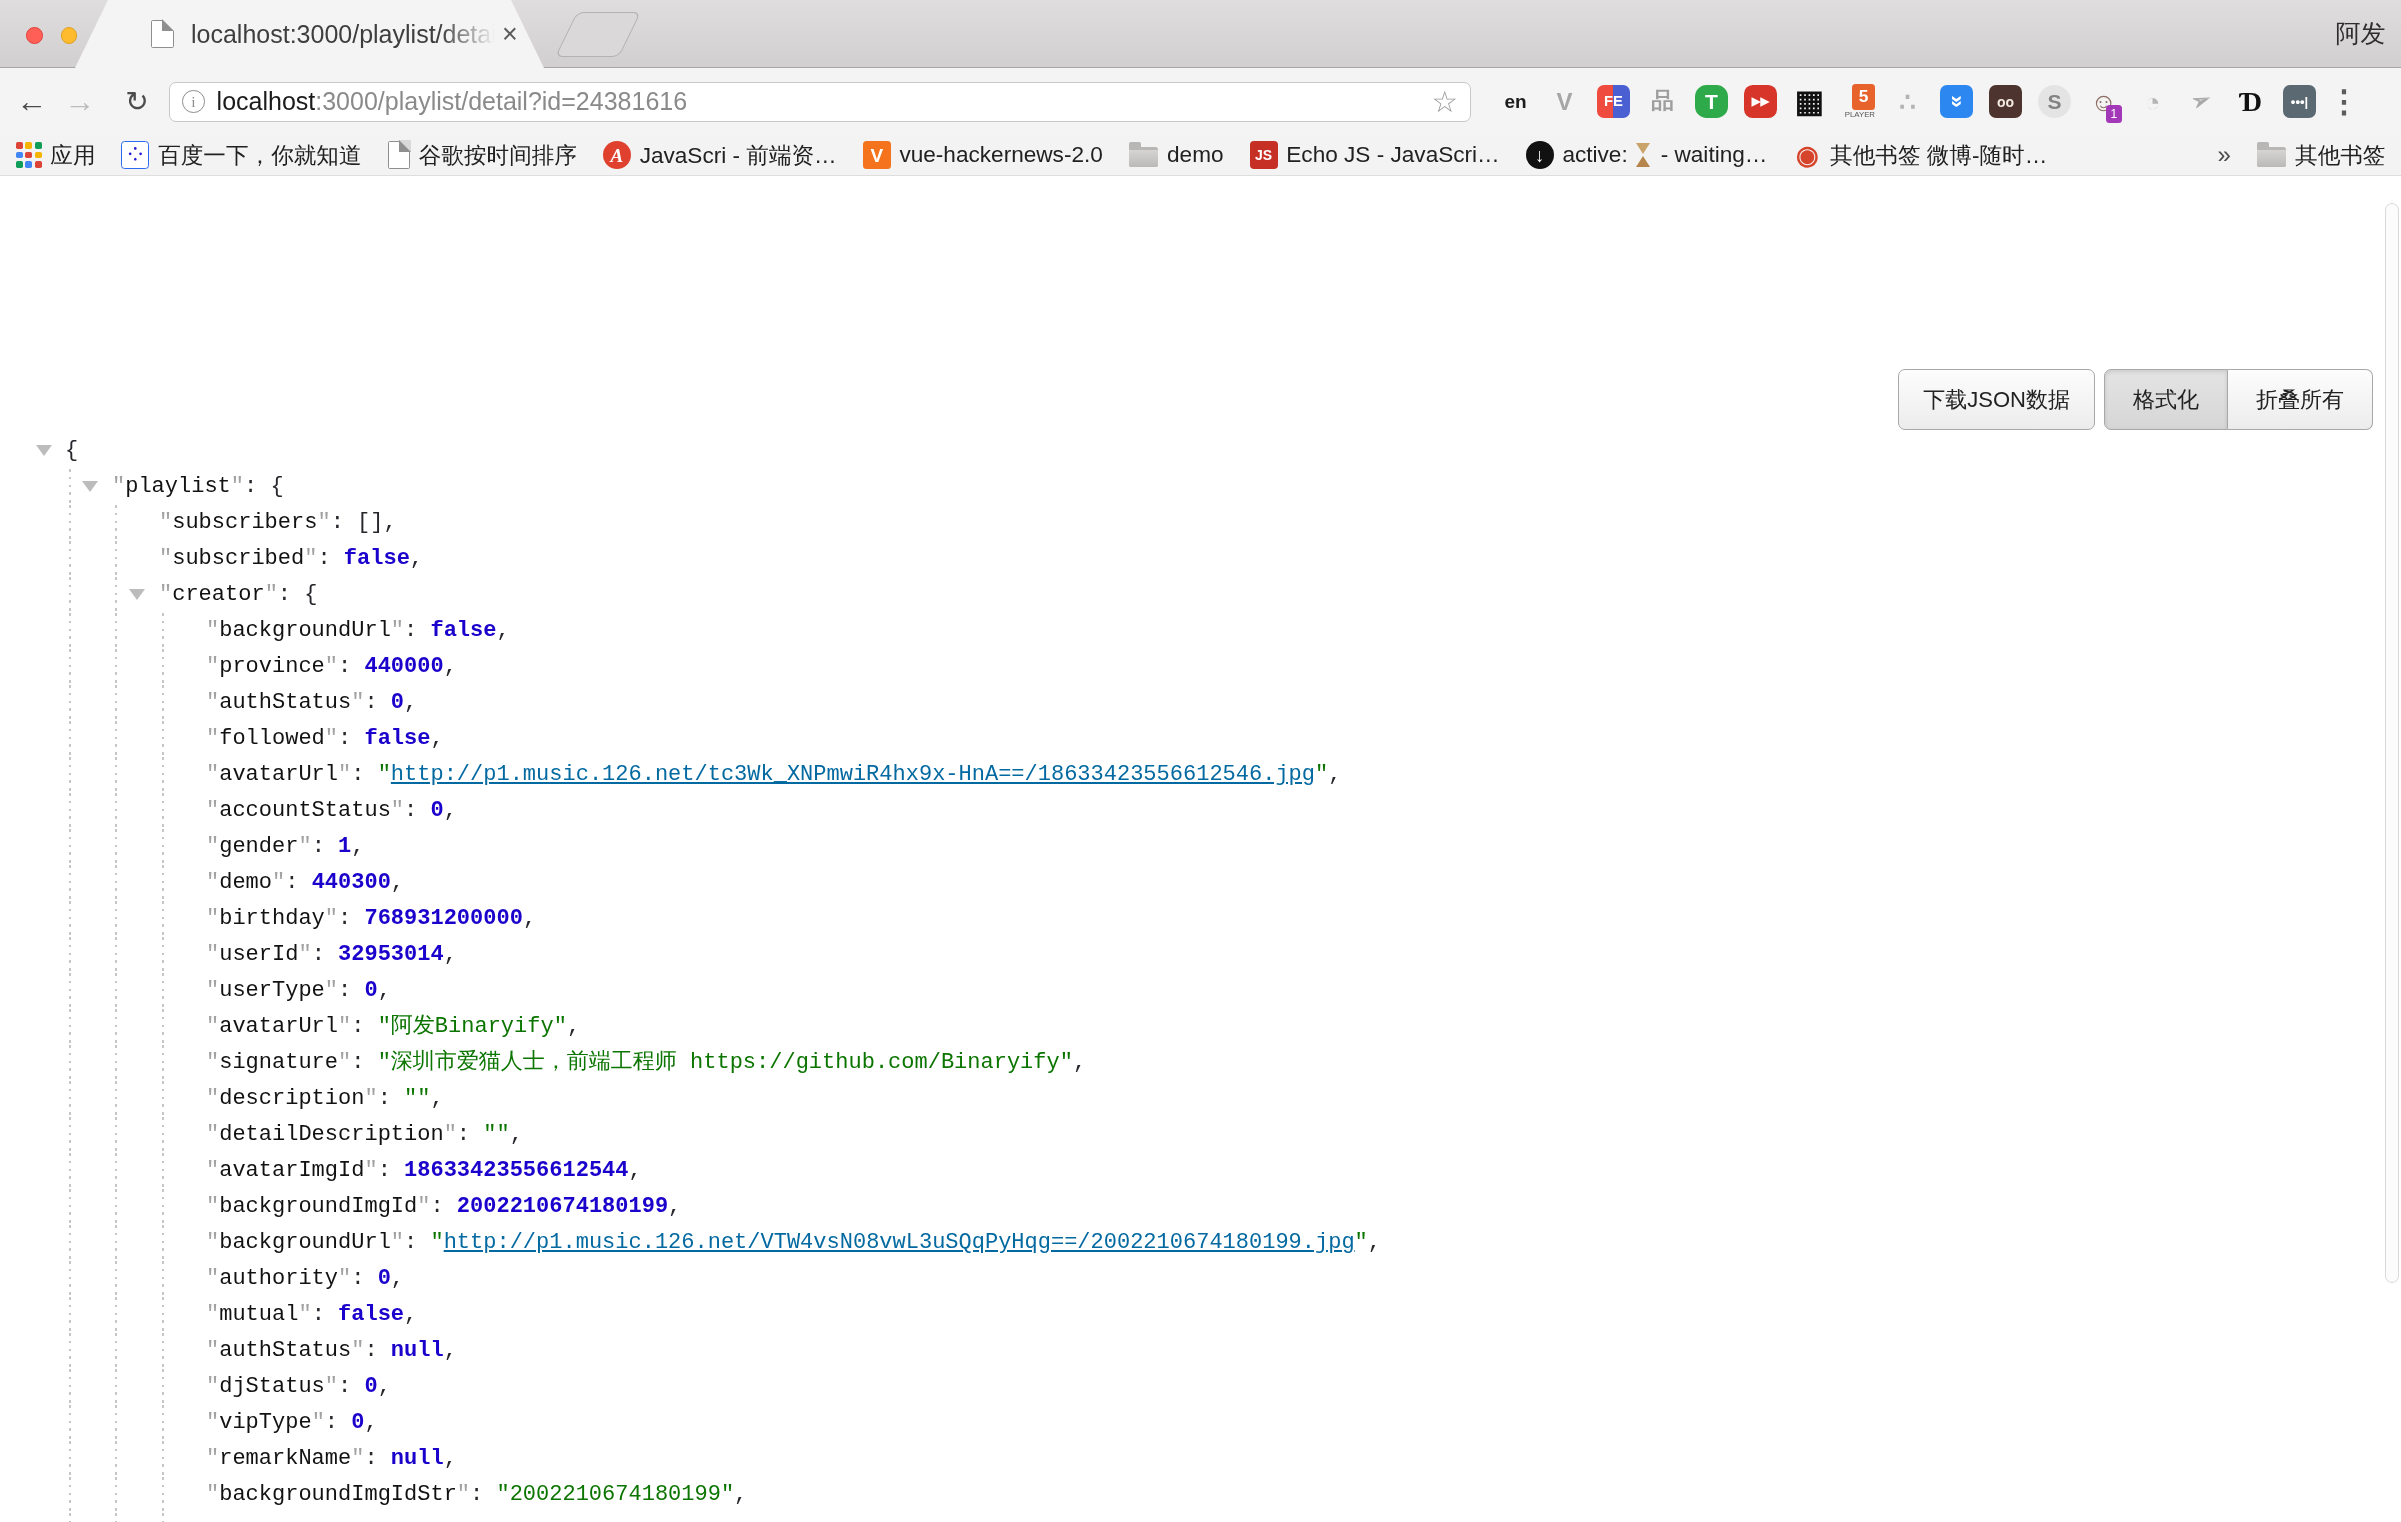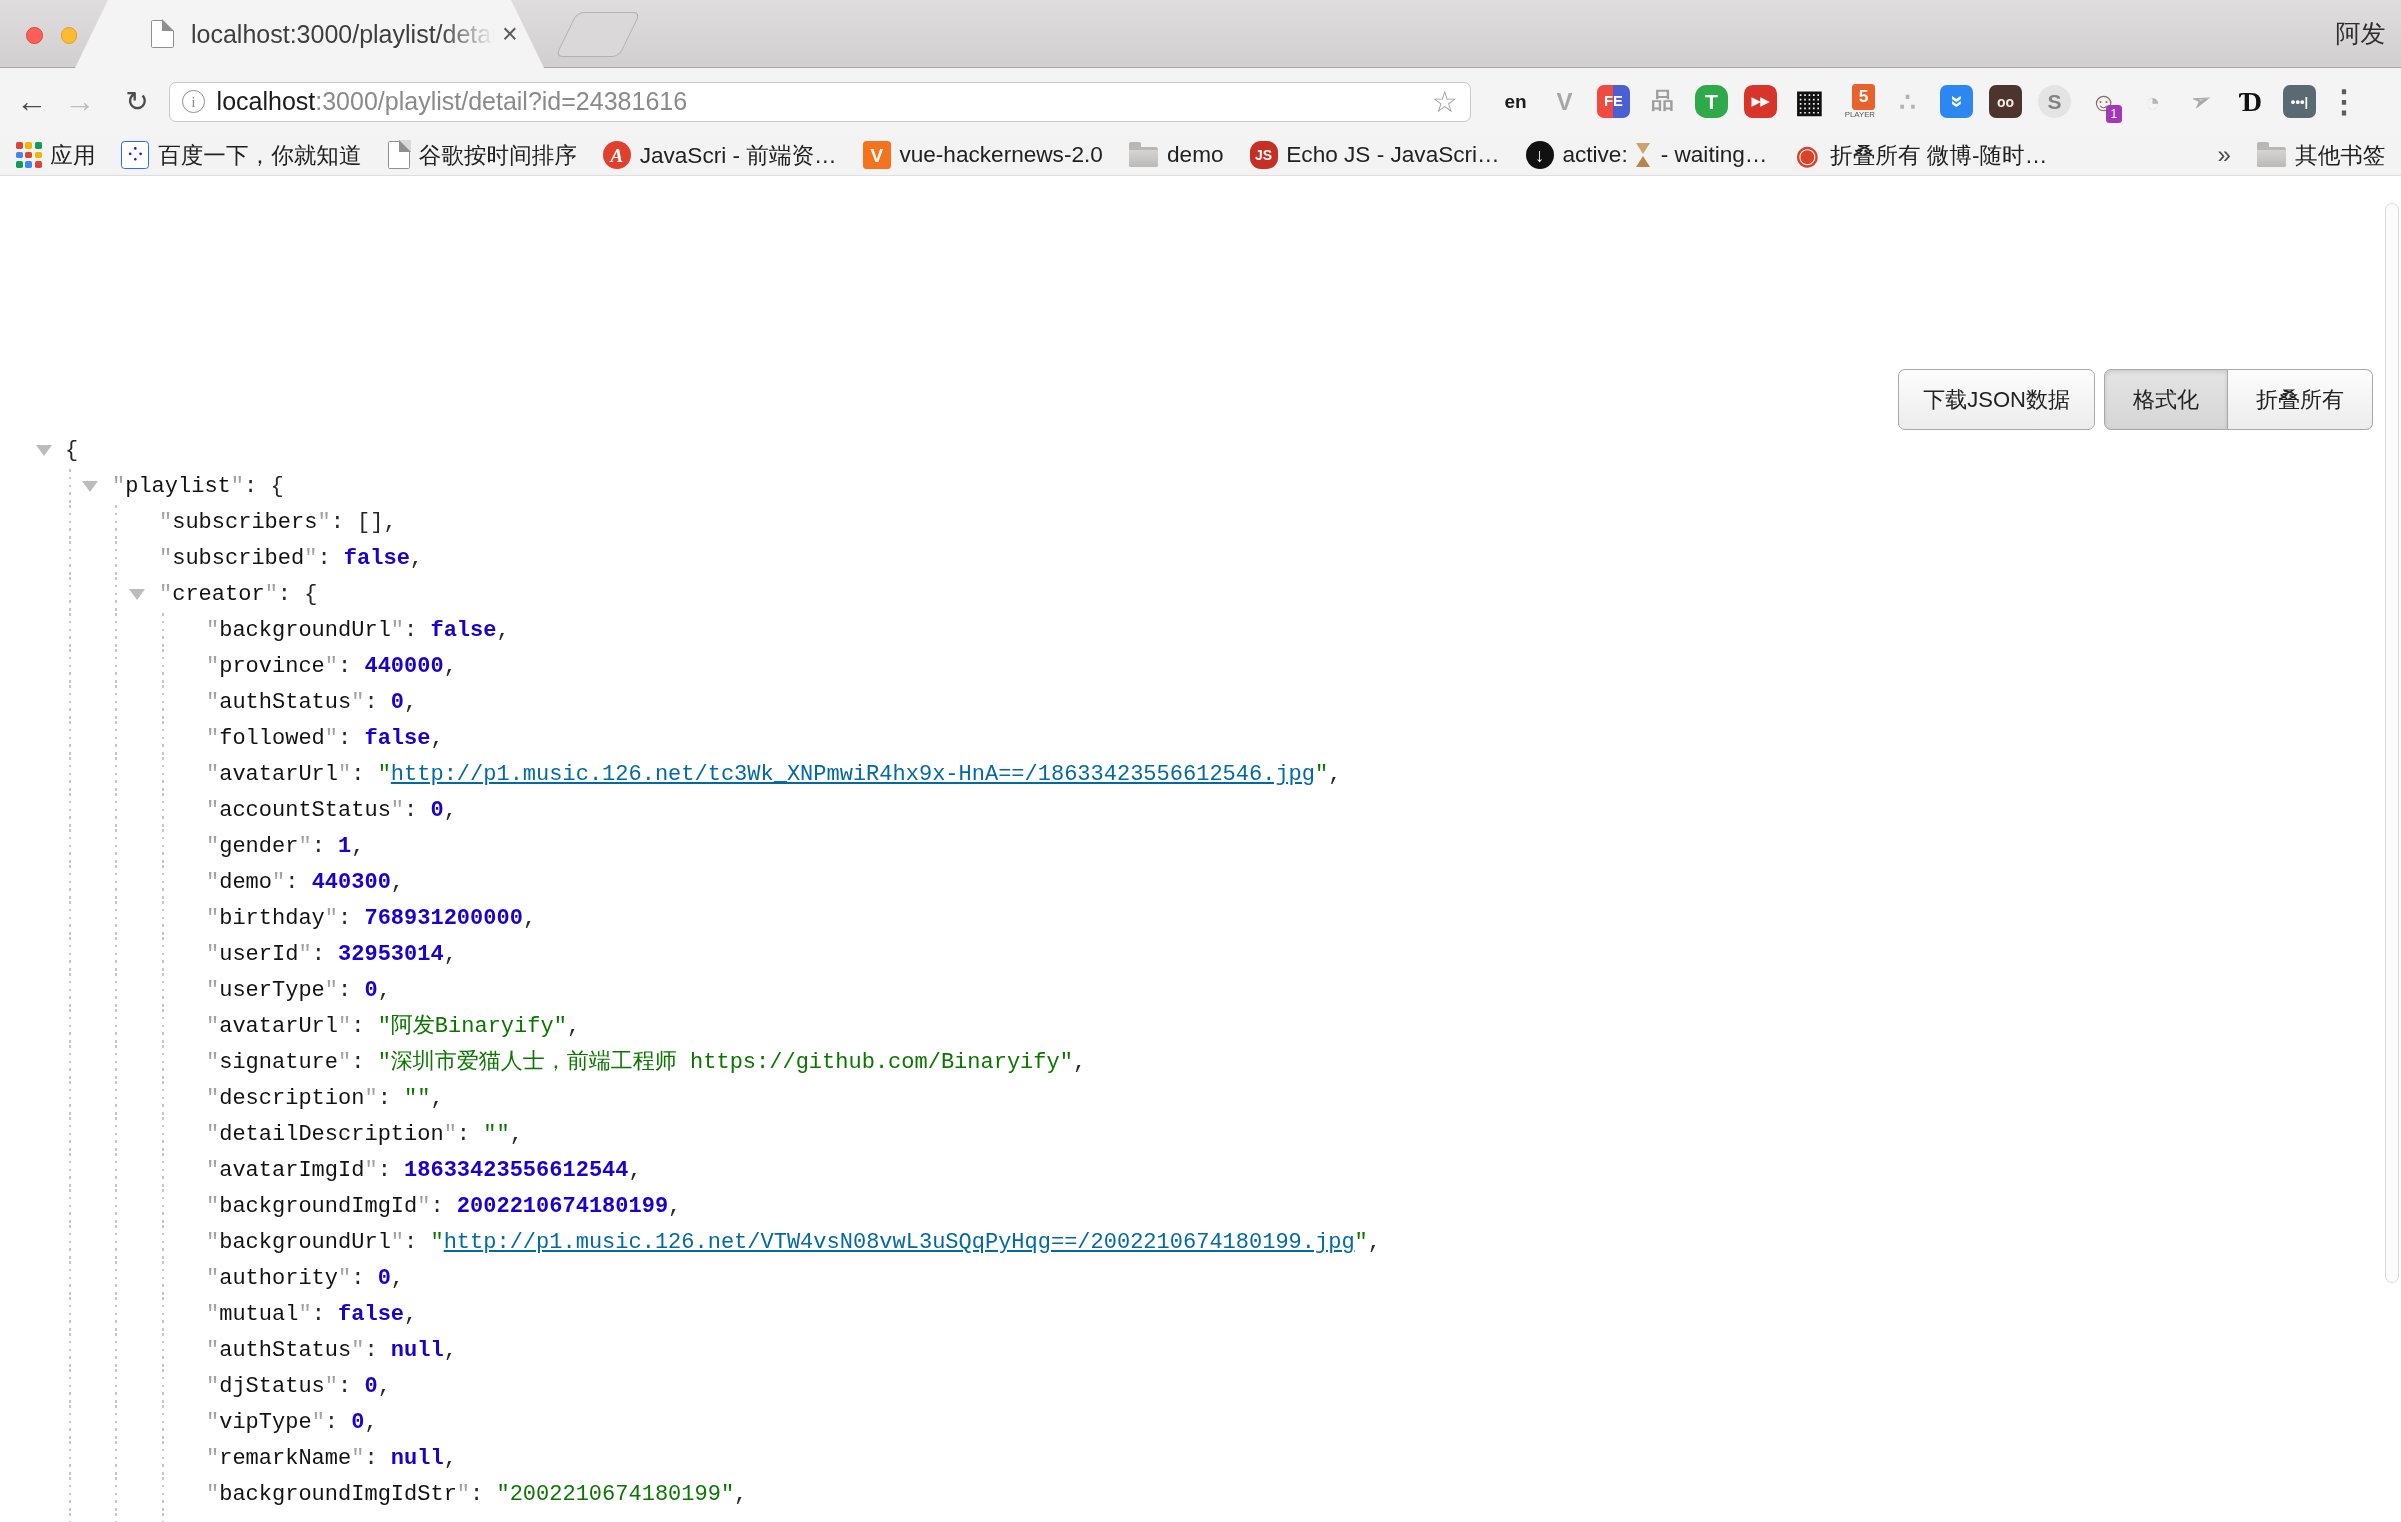--- a/index.html
+++ b/index.html
@@ -237,32 +237,32 @@
     </div>
     <div class="bm">
       <span class="fav" style="background: rgb(244, 115, 28); color: rgb(255, 255, 255); border-radius: 3.5px; font-size: 19px;">V</span>
       <span class="bl">vue-hackernews-2.0</span>
     </div>
     <div class="bm">
       <span class="folder"></span>
       <span class="bl">demo</span>
     </div>
     <div class="bm">
-      <span class="fav" style="background: rgb(198, 47, 36); color: rgb(255, 255, 255); border-radius: 11px; font-size: 14px;">JS</span>
+      <span class="fav" style="background: rgb(198, 47, 36); color: rgb(255, 255, 255); border-radius: 4px; font-size: 14px;">JS</span>
       <span class="bl">Echo JS - JavaScri…</span>
     </div>
     <div class="bm">
       <span class="fav" style="background: rgb(17, 17, 17); color: rgb(255, 255, 255); border-radius: 50%; font-size: 19px;">↓</span>
       <span class="bl">active:</span>
       <span class="hourglass"></span>
       <span class="bl">- waiting…</span>
     </div>
     <div class="bm">
       <span class="fav" style="background: transparent; color: rgb(215, 68, 44); border-radius: 50%; font-size: 26px;">◉</span>
-      <span class="bl">折叠所有 微博-随时…</span>
+      <span class="bl">其他书签 微博-随时…</span>
     </div>
     <span class="chevrons spacer">»</span>
   <div class="bm">
     <span class="folder"></span>
     <span class="bl">其他书签</span>
   </div>
 </div>
 
 <div class="page">
   <div class="actions">

